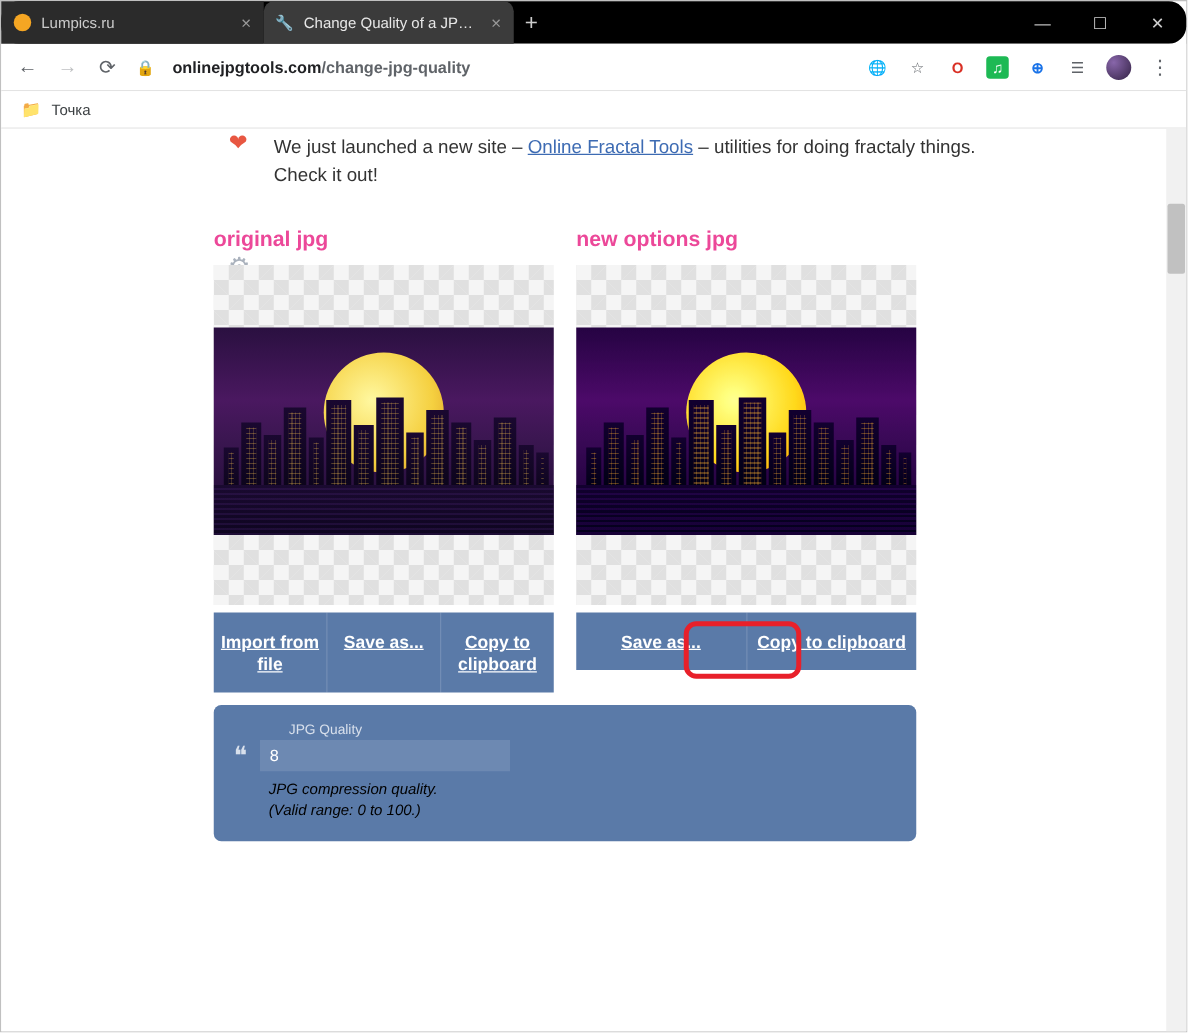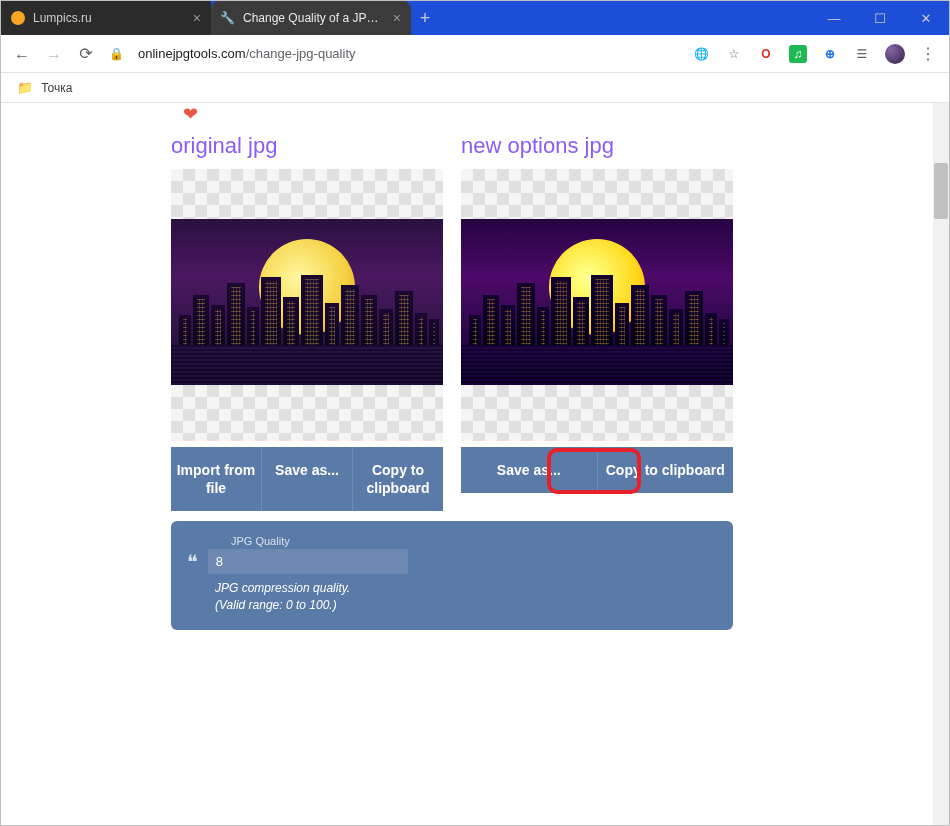--- a/index.html
+++ b/index.html
@@ -1,35 +1,35 @@
 <!DOCTYPE html>
 <html><head>
 <meta charset="utf-8">
 <style>
 * { margin: 0; padding: 0; box-sizing: border-box; font-family: Arial, sans-serif; }
 body { background: #fff; width: 950px; height: 826px; overflow: hidden; position: relative; }
 
 .window { width: 950px; height: 826px; background: #fff; border: 1px solid #c0c0c0; display: flex; flex-direction: column; }
 
-.titlebar { background: #1d4ed8; height: 34px; display: flex; align-items: stretch; }
+.titlebar { background: #000000; height: 34px; display: flex; align-items: stretch; border-radius: 14px; }
 .tab { display: flex; align-items: center; padding: 0 10px; gap: 8px; color: #ccc; font-size: 12px; position: relative; height: 34px; }
 .tab.inactive { background: #2b2b2b; width: 210px; }
 .tab.active { background: #3b3b3b; border-top-left-radius: 8px; border-top-right-radius: 8px; width: 200px; color: #e8e8e8; }
 .tab-favicon-y { width: 14px; height: 14px; background: #f5a623; border-radius: 50%; }
 .tab-favicon-w { width: 14px; height: 14px; display:flex; align-items:center; justify-content:center; }
 .tab-title { white-space: nowrap; overflow: hidden; text-overflow: ellipsis; flex: 1; }
 .tab-close { color: #999; font-size: 14px; }
 .newtab { width: 28px; display: flex; align-items: center; justify-content: center; color: #ccc; font-size: 18px; }
 .win-controls { margin-left: auto; display: flex; }
 .win-btn { width: 46px; display: flex; align-items: center; justify-content: center; color: #ccc; font-size: 13px; }
 
 .addrbar { height: 38px; background: #fff; display: flex; align-items: center; padding: 0 12px; gap: 14px; border-bottom: 1px solid #e3e3e3; }
 .nav-icn { color: #5f6368; font-size: 16px; width: 18px; text-align: center; }
 .lock { color: #5f6368; font-size: 12px; }
-.url { flex: 1; color: #5f6368; font-size: 13px; }
+.url { flex: 1; color: #5f6368; font-size: 13px; font-weight: bold; }
 .url .domain { color: #202124; }
 .ext-icn { width: 18px; height: 18px; display: flex; align-items: center; justify-content: center; font-size: 12px; border-radius: 3px; }
 .avatar { width: 20px; height: 20px; border-radius: 50%; background: radial-gradient(circle at 30% 30%, #8866aa, #332244); }
 
 .bookbar { height: 30px; background: #fff; display: flex; align-items: center; padding: 0 16px; gap: 8px; border-bottom: 1px solid #e3e3e3; }
 .folder-icn { color: #f5c24e; font-size: 13px; }
 .book-label { font-size: 12px; color: #3c4043; }
 
 .content { flex: 1; background: #fff; position: relative; overflow: hidden; }
 .scrollbar { position: absolute; right: 0; top: 0; width: 16px; height: 100%; background: #f1f1f1; }
@@ -39,21 +39,21 @@
 .banner { padding: 4px 0 0 48px; }
 .banner-text { font-size: 15px; color: #333; line-height: 1.5; max-width: 590px; }
 .banner-link { color: #3d6bb3; text-decoration: underline; }
 .heart { position: absolute; left: 182px; top: 0; color: #e85742; font-size: 18px; }
 
 .side-icons { position: absolute; left: 178px; top: 98px; display: flex; flex-direction: column; gap: 18px; align-items: center; }
 .side-icons .si { color: #aab2bd; font-size: 20px; }
 
 .panels { display: flex; gap: 18px; margin-top: 30px; }
 .panel { width: 272px; }
-.panel-title { color: #8b5cf6; font-size: 22px; font-weight: normal; margin-bottom: 10px; }
+.panel-title { color: #ec4899; font-size: 17px; font-weight: bold; margin-bottom: 10px; }
 .imgbox { width: 272px; height: 272px; position: relative; background-image:
   linear-gradient(45deg,#e0e0e0 25%,transparent 25%),
   linear-gradient(-45deg,#e0e0e0 25%,transparent 25%),
   linear-gradient(45deg,transparent 75%,#e0e0e0 75%),
   linear-gradient(-45deg,transparent 75%,#e0e0e0 75%);
   background-size: 24px 24px;
   background-position: 0 0, 0 12px, 12px -12px, -12px 0;
   background-color: #f5f5f5; }
 .cityimg { position: absolute; left: 0; top: 50px; width: 272px; height: 166px; background: linear-gradient(180deg, #2a1040 0%, #4a1860 35%, #3a1650 55%, #1a0a30 100%); overflow: hidden; }
 .moon { position: absolute; left: 50%; top: 20px; transform: translateX(-50%); width: 96px; height: 96px; border-radius: 50%; background: radial-gradient(circle at 40% 40%, #fff8a0, #f5d040 60%, #d89020); }
@@ -65,32 +65,32 @@
 .b10{left:170px;width:18px;height:70px}.b11{left:190px;width:16px;height:60px}.b12{left:208px;width:14px;height:46px}
 .b13{left:224px;width:18px;height:64px}.b14{left:244px;width:12px;height:42px}.b15{left:258px;width:10px;height:36px}
 .windows { position:absolute; inset:4px; background-image:
   repeating-linear-gradient(0deg,transparent 0 3px,rgba(255,200,80,0.3) 3px 4px),
   repeating-linear-gradient(90deg,transparent 0 2px,rgba(255,200,80,0.2) 2px 3px); }
 .water { position:absolute; bottom:0; left:0; width:100%; height:40px; background: linear-gradient(180deg,#1a0a30,#0e0520); }
 .water::before{content:'';position:absolute;inset:0;background-image:
   repeating-linear-gradient(0deg,rgba(120,60,180,0.15) 0 2px,transparent 2px 4px);}
 
 .btnrow { display: flex; margin-top: 6px; background: #5a7aa8; }
-.tbtn { flex: 1; padding: 14px 4px; text-align: center; color: #fff; font-size: 14px; font-weight: bold; line-height: 1.3; cursor: pointer; }
+.tbtn { flex: 1; padding: 14px 4px; text-align: center; color: #fff; font-size: 14px; font-weight: bold; line-height: 1.3; cursor: pointer; text-decoration: underline; }
 .tbtn + .tbtn { border-left: 1px solid rgba(255,255,255,0.15); }
 .highlight-ring { position: absolute; border: 4px solid #e8202a; border-radius: 10px; pointer-events: none; }
 
 .options-title { color: #4a72b7; font-size: 22px; font-weight: bold; margin-top: 26px; }
 .options-box { background: #5a7aa8; border-radius: 6px; padding: 14px 16px 16px; margin-top: 10px; width: 562px; color: #fff; }
 .opt-head { font-weight: bold; font-size: 15px; margin-bottom: 4px; }
 .opt-label { font-size: 11px; color: #d8e0ec; margin-left: 44px; }
 .opt-row { display: flex; align-items: center; gap: 10px; margin-top: 2px; }
 .quote-icn { font-size: 20px; color: #d8e0ec; }
 .opt-input { background: #6d89b2; border: none; padding: 5px 8px; color: #fff; font-size: 13px; width: 200px; }
-.opt-hint { font-size: 12px; color: #ffffff; font-style: italic; margin-left: 28px; margin-top: 6px; line-height: 1.4; }
+.opt-hint { font-size: 12px; color: #000000; font-style: italic; margin-left: 28px; margin-top: 6px; line-height: 1.4; }
 </style>
 </head>
 <body>
 
 <div class="window">
   <div class="titlebar">
     <div class="tab inactive">
       <span class="tab-favicon-y"></span>
       <span class="tab-title">Lumpics.ru</span>
       <span class="tab-close">×</span>
@@ -134,20 +134,25 @@
   <div class="content">
     <div class="heart">❤</div>
     <div class="side-icons">
       <span class="si">⚙</span>
       <span class="si">★</span>
       <span class="si">🔗</span>
       <span class="si" style="font-size:18px">🐦</span>
     </div>
 
     <div class="page">
+      <div class="banner">
+        <p class="banner-text">
+          <span>We just launched a new site – </span><a class="banner-link">Online Fractal Tools</a><span> – utilities for doing fractaly things. Check it out!</span>
+        </p>
+      </div>
 
       <div class="panels">
         <div class="panel">
           <div class="panel-title">original jpg</div>
           <div class="imgbox">
             <div class="cityimg">
               <div class="moon"></div>
               <div class="skyline">
                 <div class="bldg b1">
                     <div class="windows"></div>

